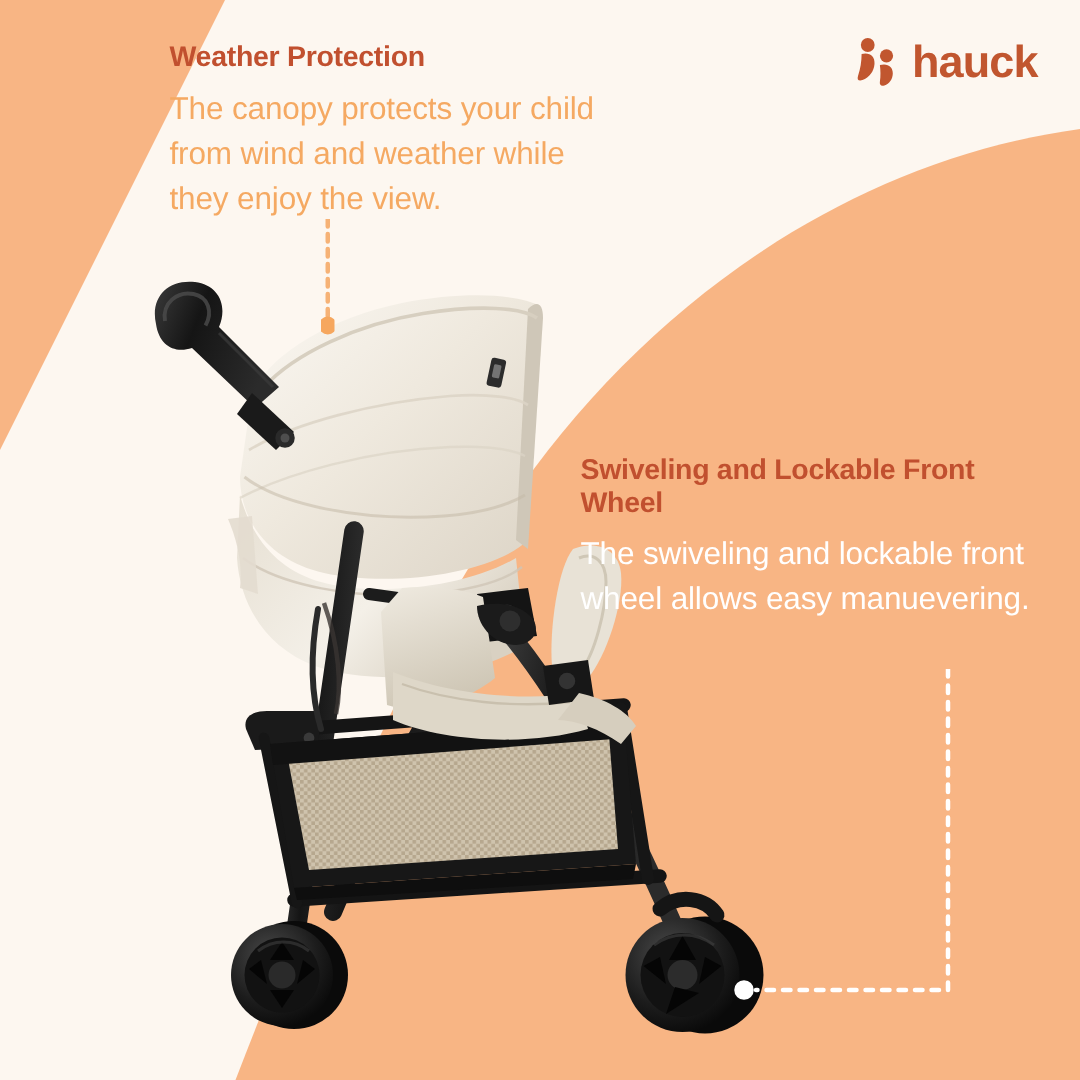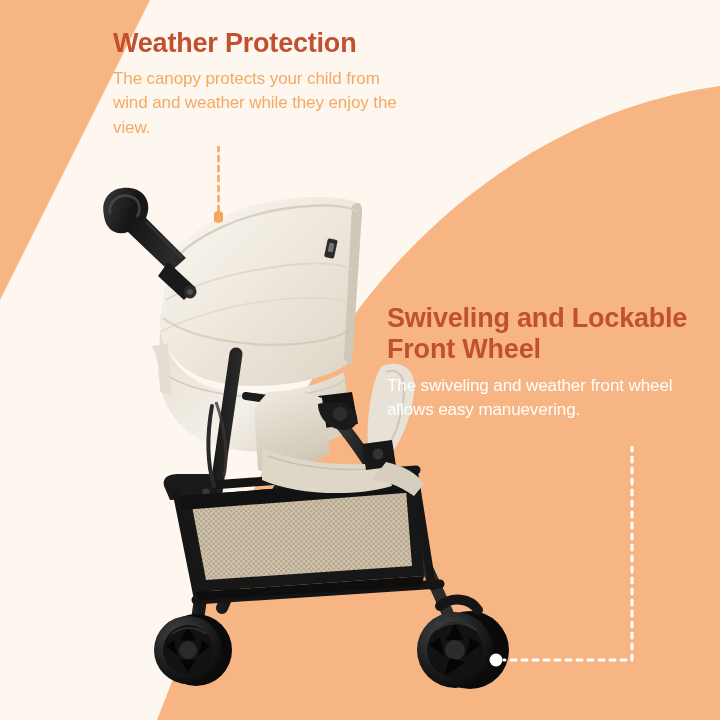--- a/index.html
+++ b/index.html
@@ -57,29 +57,29 @@
     width: 290px;
     text-align: left;
   }
   .feature-right {
     right: 28px;
     top: 303px;
     width: 305px;
     text-align: left;
   }
   .feature-title {
-    font-size: 27px;
+    font-size: 19px;
     font-weight: 700;
     line-height: 1.16;
     color: #C1502F;
     margin: 0 0 8px 0;
     letter-spacing: -0.2px;
   }
   .feature-body {
-    font-size: 17px;
+    font-size: 21px;
     font-weight: 400;
     line-height: 1.42;
     margin: 0;
     letter-spacing: -0.1px;
   }
   .feature-left .feature-body { color: #F5A962; }
   .feature-right .feature-body { color: #FFFFFF; }
 
   
   .connector { position: absolute; }
@@ -280,34 +280,49 @@
         <path d="M 481 644 L 466 656 L 470 638 Z"></path>
         <path d="M 429 644 L 444 656 L 440 638 Z"></path>
         <path d="M 444 676 L 450 658 L 466 662 Z"></path>
       </g>
       <path d="M 436 630 C 448 621 464 621 476 630" fill="none" stroke="#404040" stroke-width="2" opacity="0.6"></path>
 
       <path d="M 440 606 C 452 596 470 598 478 610" fill="none" stroke="#151515" stroke-width="10" stroke-linecap="round"></path>
     </g>
   </svg>
 
+  <div class="logo">
+    <svg class="logo-mark" viewBox="0 0 30 33">
+      <circle cx="7.5" cy="5" r="4.6" fill="#C1562F"></circle>
+      <path d="M 3.4 11 C 8.6 9.6 12.4 12.4 12 17.6
+               C 11.6 22.6 8.6 26.4 4 28.4
+               C 1.4 29.4 0.2 28 1 25.6
+               C 2.6 21 3.4 16 3.4 11 Z" fill="#C1562F"></path>
+      <circle cx="20" cy="12.2" r="4.4" fill="#C1562F"></circle>
+      <path d="M 15.6 18.4 C 20.6 17 24.4 19.4 24.2 24.2
+               C 24 28 22 30.8 18.6 32
+               C 16.4 32.8 15.2 31.6 15.6 29.4
+               C 16.2 25.8 16 22 15.6 18.4 Z" fill="#C1562F"></path>
+    </svg>
+    <span class="logo-word">hauck</span>
+  </div>
 
   <div class="feature feature-left">
     <h2 class="feature-title">Weather Protection</h2>
     <p class="feature-body">The canopy protects your child from wind and weather while they enjoy the view.</p>
   </div>
 
   <svg class="connector conn-left" viewBox="0 0 9 78">
     <line x1="4.5" y1="0" x2="4.5" y2="66" stroke="#F6B276" stroke-width="3" stroke-dasharray="5 5" stroke-linecap="round"></line>
     <circle cx="4.5" cy="71" r="6" fill="#F6A75E"></circle>
   </svg>
 
   <div class="feature feature-right">
     <h2 class="feature-title">Swiveling and Lockable Front Wheel</h2>
-    <p class="feature-body">The swiveling and weather front wheel allows easy manuevering.</p>
+    <p class="feature-body">The swiveling and lockable front wheel allows easy manuevering.</p>
   </div>
 
   <svg class="connector conn-right" viewBox="0 0 152 224">
     <path d="M 144 0 L 144 214 L 16 214" fill="none" stroke="#FFFFFF" stroke-width="3" stroke-dasharray="5 6" stroke-linecap="round"></path>
     <circle cx="8" cy="214" r="6.5" fill="#FFFFFF"></circle>
   </svg>
 
 </div>
 
 </body></html>

